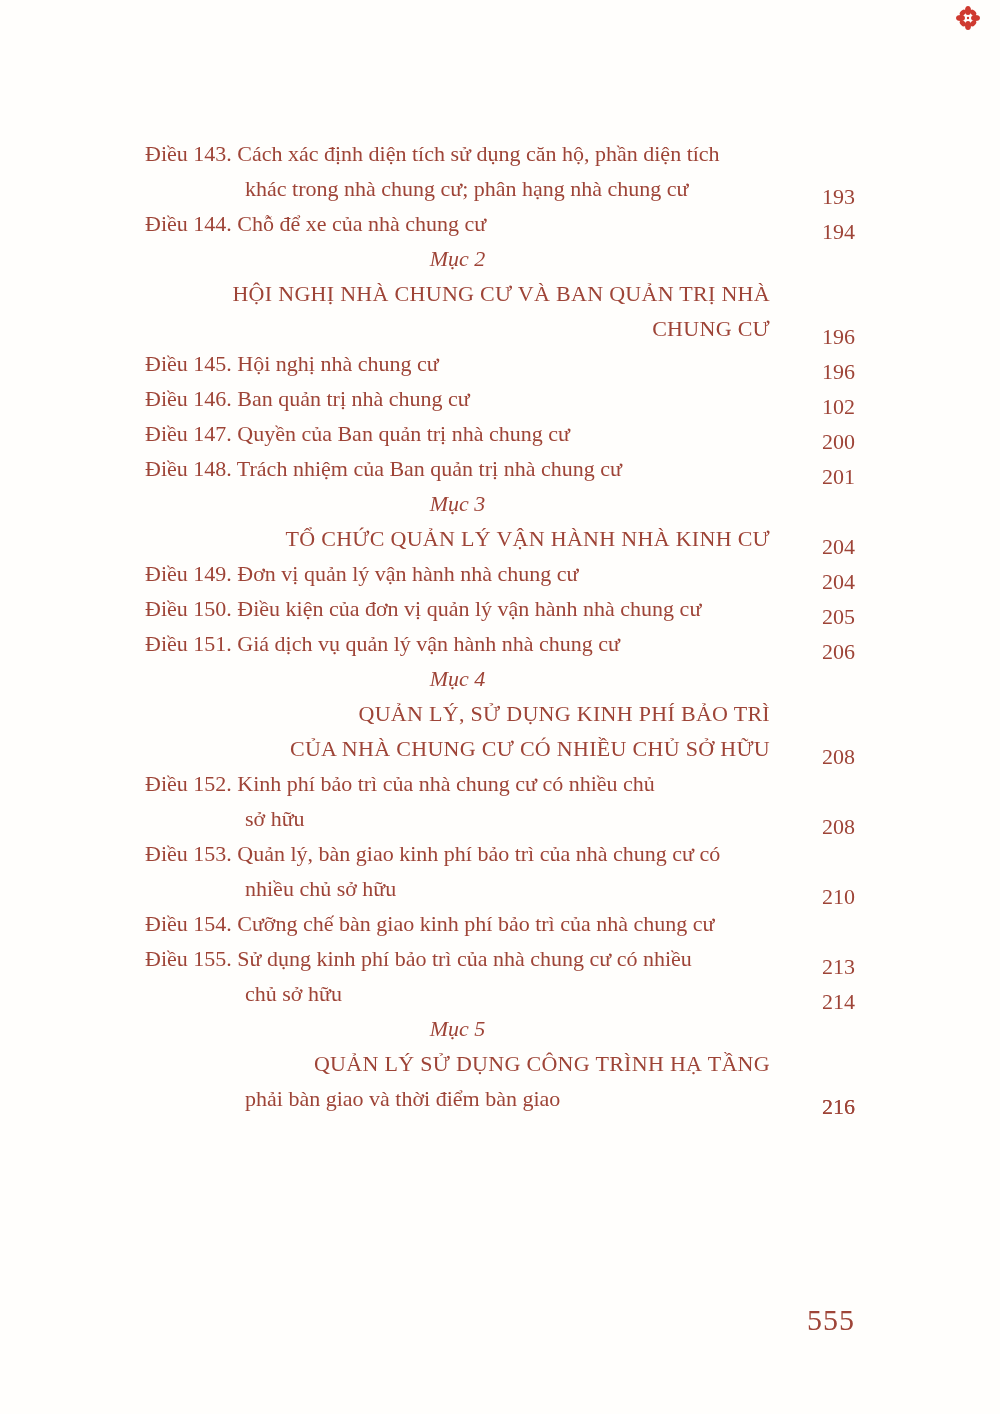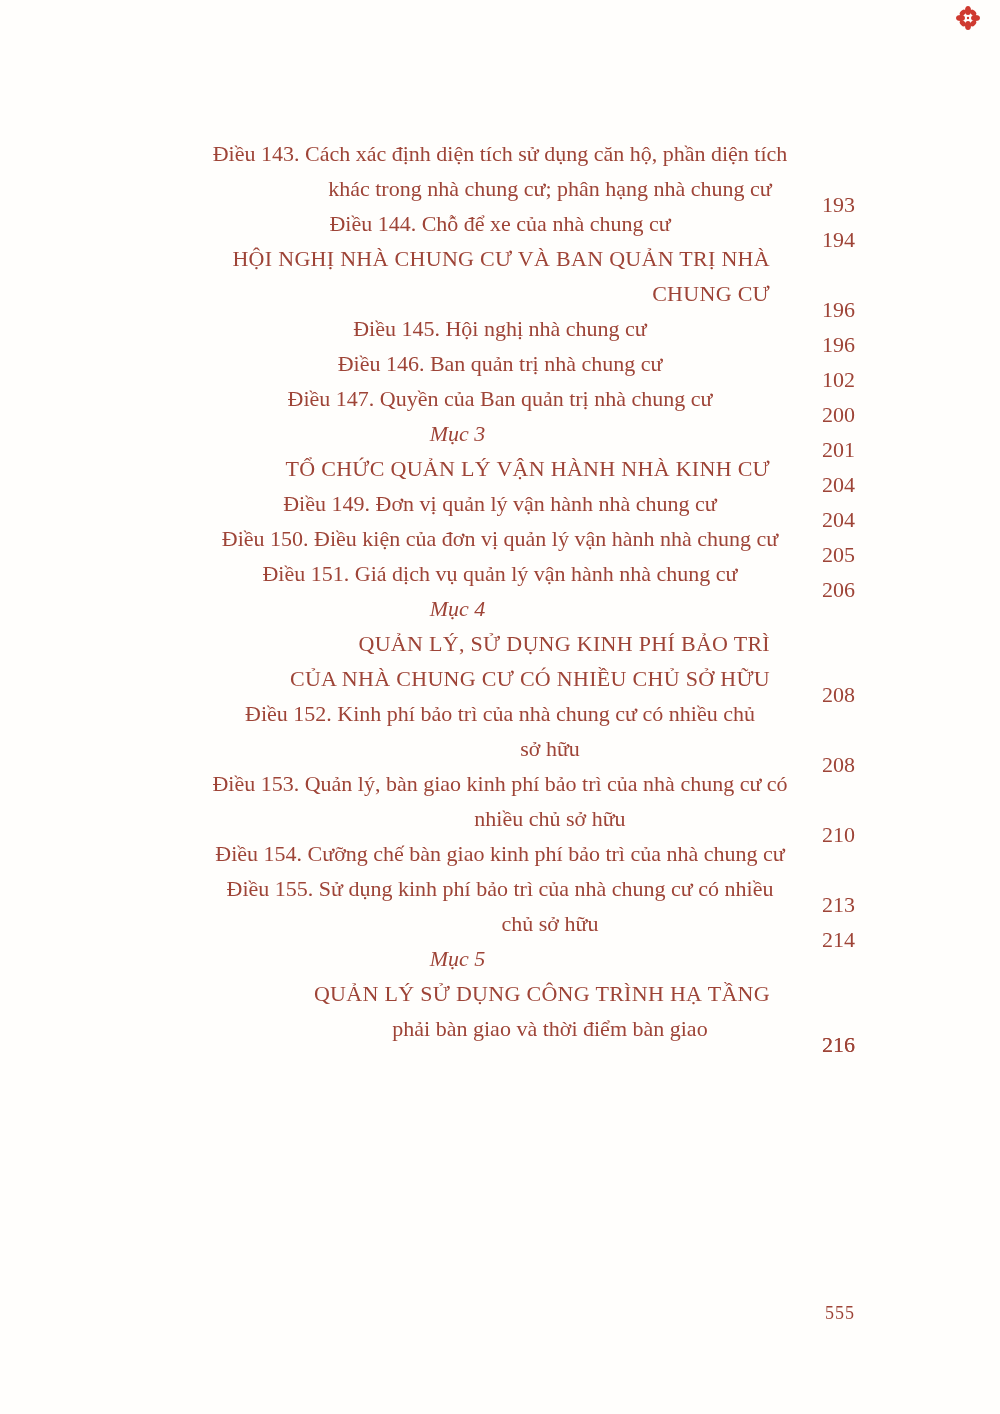--- a/index.html
+++ b/index.html
@@ -21,45 +21,44 @@
   }
   .toc {
     position: absolute;
     top: 136px; left: 145px; right: 145px;
   }
   .toc-line {
     position: relative;
     font-size: 22px;
     line-height: 35px;
     white-space: nowrap;
-    text-align: center;
   }
   .toc-line.article .line-text { padding-left: 0; }
   .toc-line.article.cont .line-text { padding-left: 100px; }
   .toc-line.muc {
     text-align: center;
     font-style: italic;
     padding-right: 85px;
   }
   .toc-line.title {
     text-align: right;
     padding-right: 85px;
     letter-spacing: 0.3px;
   }
   .page-num {
     position: absolute;
-    right: 0; top: 16px;
+    right: 0; top: 8px;
     font-style: normal;
     letter-spacing: normal;
     line-height: 35px;
   }
   .folio {
     position: absolute;
     top: 1303px; right: 145px;
-    font-size: 18px;
+    font-size: 30px;
     letter-spacing: 1px;
   }
 </style>
 </head>
 <body>
 
 <div class="page">
 
   <span class="ornament">
     <svg viewBox="0 0 24 24" width="24" height="24" aria-hidden="true">
@@ -75,26 +74,27 @@
       </g>
       <circle cx="12" cy="12" r="2.6" fill="#ffffff"></circle>
       <circle cx="12" cy="12" r="1.2" fill="#cf3a30"></circle>
     </svg>
   </span>
 
   <div class="toc">
       <div class="toc-line article"><span class="line-text">Điều 143. Cách xác định diện tích sử dụng căn hộ, phần diện tích</span></div>
       <div class="toc-line article cont"><span class="line-text">khác trong nhà chung cư; phân hạng nhà chung cư</span><span class="page-num">193</span></div>
       <div class="toc-line article"><span class="line-text">Điều 144. Chỗ để xe của nhà chung cư</span><span class="page-num">194</span></div>
+      <div class="toc-line muc"><span class="line-text">Mục 2</span></div>
       <div class="toc-line title"><span class="line-text">HỘI NGHỊ NHÀ CHUNG CƯ VÀ BAN QUẢN TRỊ NHÀ</span></div>
       <div class="toc-line title cont"><span class="line-text">CHUNG CƯ</span><span class="page-num">196</span></div>
       <div class="toc-line article"><span class="line-text">Điều 145. Hội nghị nhà chung cư</span><span class="page-num">196</span></div>
       <div class="toc-line article"><span class="line-text">Điều 146. Ban quản trị nhà chung cư</span><span class="page-num">102</span></div>
       <div class="toc-line article"><span class="line-text">Điều 147. Quyền của Ban quản trị nhà chung cư</span><span class="page-num">200</span></div>
-      <div class="toc-line article"><span class="page-num">201</span></div>
+      <div class="toc-line article"><span class="line-text">Điều 148. Trách nhiệm của Ban quản trị nhà chung cư</span><span class="page-num">201</span></div>
       <div class="toc-line muc"><span class="line-text">Mục 3</span></div>
       <div class="toc-line title"><span class="line-text">TỔ CHỨC QUẢN LÝ VẬN HÀNH NHÀ KINH CƯ</span><span class="page-num">204</span></div>
       <div class="toc-line article"><span class="line-text">Điều 149. Đơn vị quản lý vận hành nhà chung cư</span><span class="page-num">204</span></div>
       <div class="toc-line article"><span class="line-text">Điều 150. Điều kiện của đơn vị quản lý vận hành nhà chung cư</span><span class="page-num">205</span></div>
       <div class="toc-line article"><span class="line-text">Điều 151. Giá dịch vụ quản lý vận hành nhà chung cư</span><span class="page-num">206</span></div>
       <div class="toc-line muc"><span class="line-text">Mục 4</span></div>
       <div class="toc-line title"><span class="line-text">QUẢN LÝ, SỬ DỤNG KINH PHÍ BẢO TRÌ</span></div>
       <div class="toc-line title cont"><span class="line-text">CỦA NHÀ CHUNG CƯ CÓ NHIỀU CHỦ SỞ HỮU</span><span class="page-num">208</span></div>
       <div class="toc-line article"><span class="line-text">Điều 152. Kinh phí bảo trì của nhà chung cư có nhiều chủ</span></div>
       <div class="toc-line article cont"><span class="line-text">sở hữu</span><span class="page-num">208</span></div>

